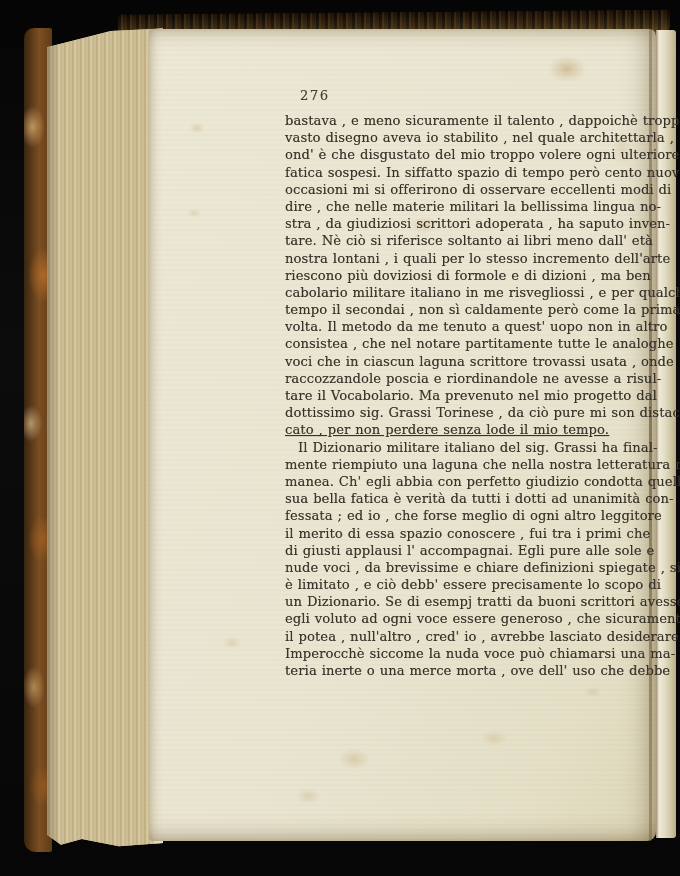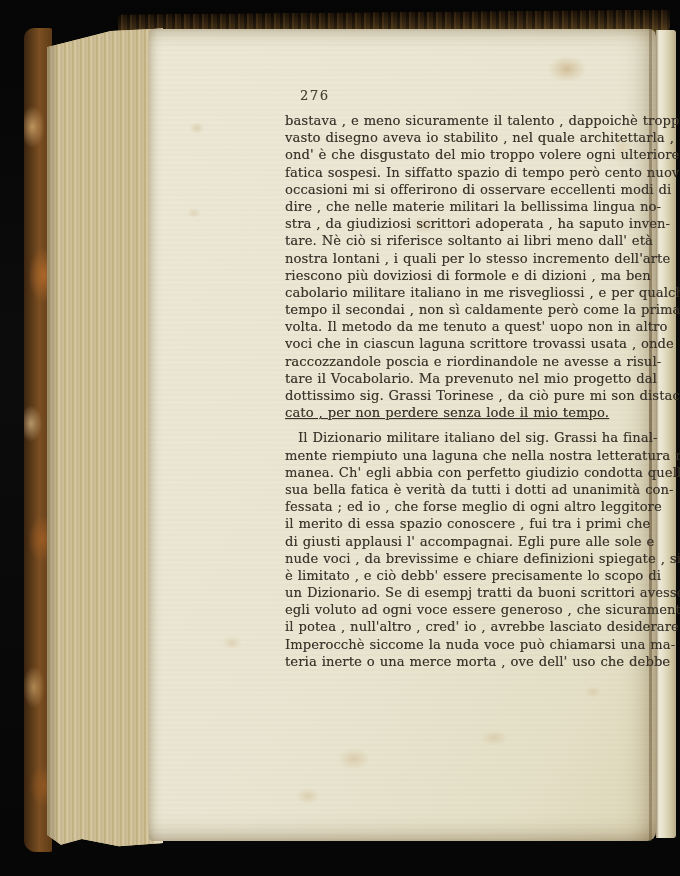--- a/index.html
+++ b/index.html
@@ -71,21 +71,21 @@
   
   .textblock{
     position:absolute;left:285px;top:88px;width:357px;
     color:#38322a;font-size:13px;letter-spacing:.15px;word-spacing:.6px;
     text-shadow:.3px .3px .5px rgba(50,42,30,.45);
   }
   .pagenum{height:24px;padding-left:15px;font-size:13px;letter-spacing:1.6px;color:#453e32;}
   .line{height:17.2px;line-height:17.2px;white-space:nowrap;
     text-align:justify;text-align-last:justify;}
   .line.noj{text-align-last:left;text-decoration:underline;}
-  .line.indent{padding-left:13px;margin-top:8px;}
+  .line.indent{padding-left:13px;}
 </style>
 </head>
 <body>
 
 <div class="scene">
   <div class="top-edge"></div>
   <div class="cover"></div>
   <div class="fore-edge"></div>
 
   <div class="page">
@@ -113,20 +113,21 @@
         <div class="line">fatica sospesi. In siffatto spazio di tempo però cento nuove</div>
         <div class="line">occasioni mi si offerirono di osservare eccellenti modi di</div>
         <div class="line">dire , che nelle materie militari la bellissima lingua no-</div>
         <div class="line">stra , da giudiziosi scrittori adoperata , ha saputo inven-</div>
         <div class="line">tare. Nè ciò si riferisce soltanto ai libri meno dall' età</div>
         <div class="line">nostra lontani , i quali per lo stesso incremento dell'arte</div>
         <div class="line">riescono più doviziosi di formole e di dizioni , ma ben</div>
         <div class="line">cabolario militare italiano in me risvegliossi , e per qualche</div>
         <div class="line">tempo il secondai , non sì caldamente però come la prima</div>
         <div class="line">volta. Il metodo da me tenuto a quest' uopo non in altro</div>
+        <div class="line">consistea , che nel notare partitamente tutte le analoghe</div>
         <div class="line">voci che in ciascun laguna scrittore trovassi usata , onde</div>
         <div class="line">raccozzandole poscia e riordinandole ne avesse a risul-</div>
         <div class="line">tare il Vocabolario. Ma prevenuto nel mio progetto dal</div>
         <div class="line">dottissimo sig. Grassi Torinese , da ciò pure mi son distac-</div>
         <div class="line noj">cato , per non perdere senza lode il mio tempo.</div>
         <div class="line indent">Il Dizionario militare italiano del sig. Grassi ha final-</div>
         <div class="line">mente riempiuto una laguna che nella nostra letteratura ri-</div>
         <div class="line">manea. Ch' egli abbia con perfetto giudizio condotta quella</div>
         <div class="line">sua bella fatica è verità da tutti i dotti ad unanimità con-</div>
         <div class="line">fessata ; ed io , che forse meglio di ogni altro leggitore</div>

